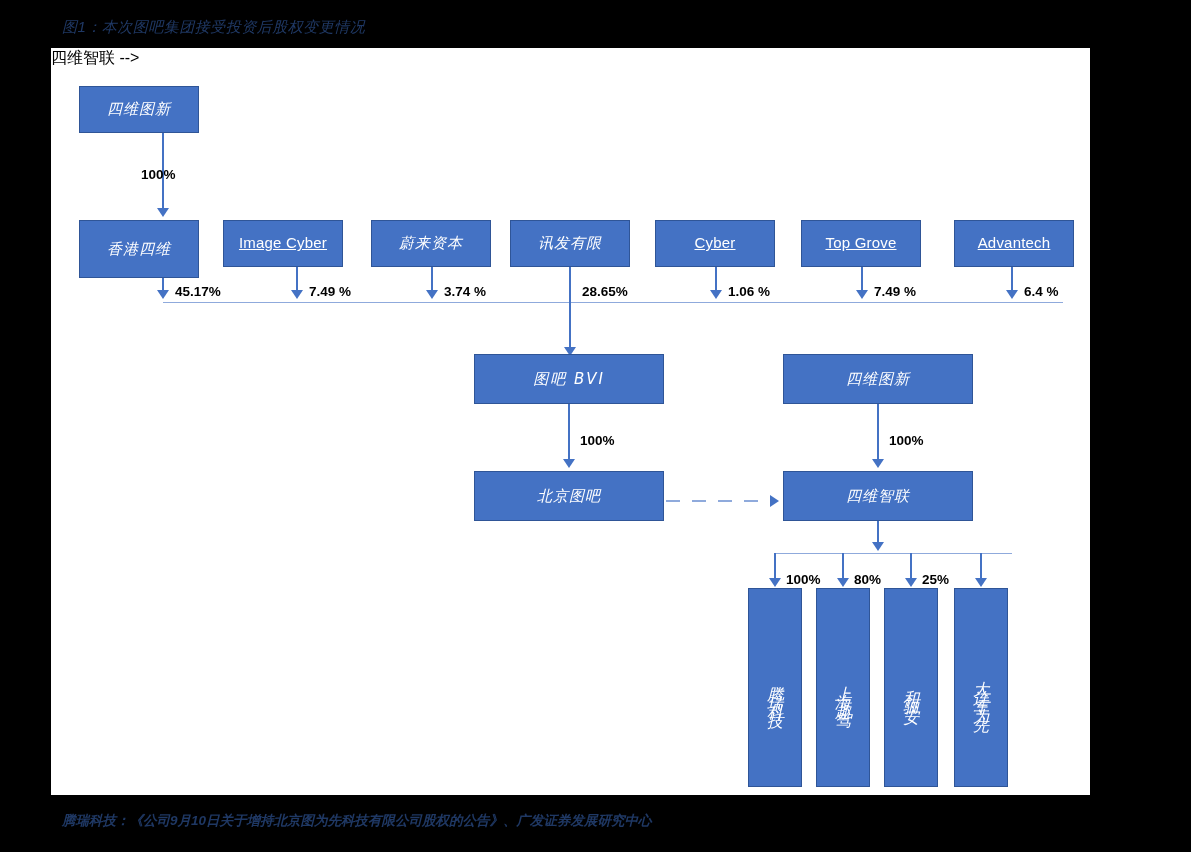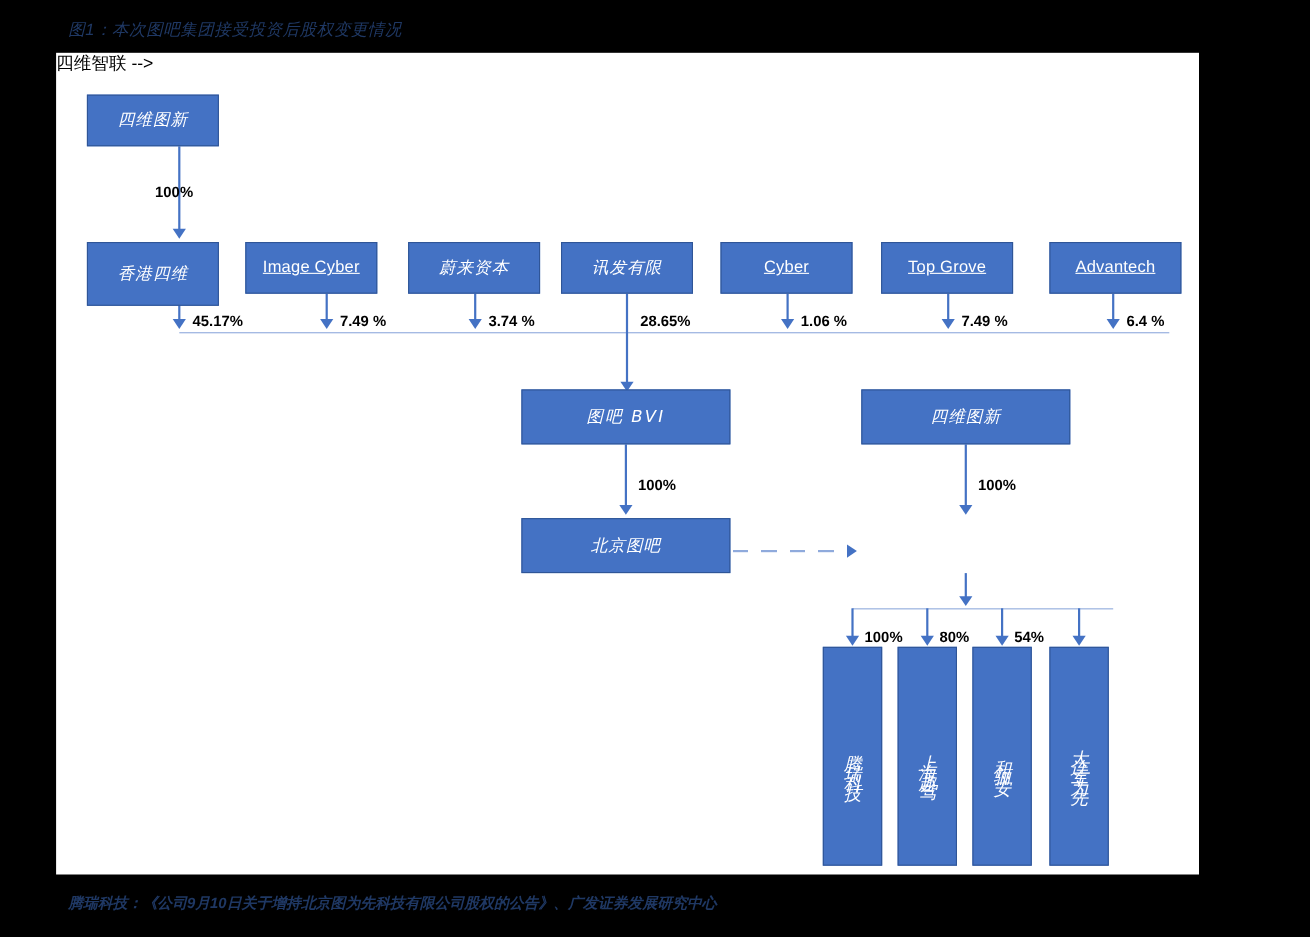--- a/index.html
+++ b/index.html
@@ -222,20 +222,21 @@
   <div class="pct-label" style="left:529px; top:385px;">100%</div>
 
   
   <div class="vline" style="left:826px; top:356px; width:2px; height:56px;"></div>
   <div class="arrowhead-down" style="left:821px; top:411px;"></div>
   <div class="pct-label" style="left:838px; top:385px;">100%</div>
 
   
   <div class="node cn" style="left:423px; top:423px; width:190px; height:50px;">北京图吧</div>
 
+  <div class="node cn" style="left:732px; top:423px; width:190px; height:50px;">四维智联</div>
 
    四维智联 --&gt;
   <div class="dashed-line" style="left:615px; top:452px; width:104px;"></div>
   <div class="arrowhead-right" style="left:719px; top:447px;"></div>
 
   
   <div class="vline" style="left:826px; top:473px; width:2px; height:22px;"></div>
   <div class="arrowhead-down" style="left:821px; top:494px;"></div>
 
   <div class="hline bus" style="left:724px; top:505px; width:237px; height:1px;"></div>
@@ -246,21 +247,21 @@
   <div class="pct-label" style="left:735px; top:524px;">100%</div>
 
   
   <div class="vline" style="left:791px; top:505px; width:2px; height:26px;"></div>
   <div class="arrowhead-down" style="left:786px; top:530px;"></div>
   <div class="pct-label" style="left:803px; top:524px;">80%</div>
 
   
   <div class="vline" style="left:859px; top:505px; width:2px; height:26px;"></div>
   <div class="arrowhead-down" style="left:854px; top:530px;"></div>
-  <div class="pct-label" style="left:871px; top:524px;">54%</div>
+  <div class="pct-label" style="left:871px; top:524px;">25%</div>
 
   
   <div class="vline" style="left:929px; top:505px; width:2px; height:26px;"></div>
   <div class="arrowhead-down" style="left:924px; top:530px;"></div>
 
   
   <div class="node cn vertical" style="left:697px; top:540px; width:54px; height:199px;">腾瑞科技</div>
 
   <div class="node cn vertical" style="left:765px; top:540px; width:54px; height:199px;">上海趣驾</div>
 

